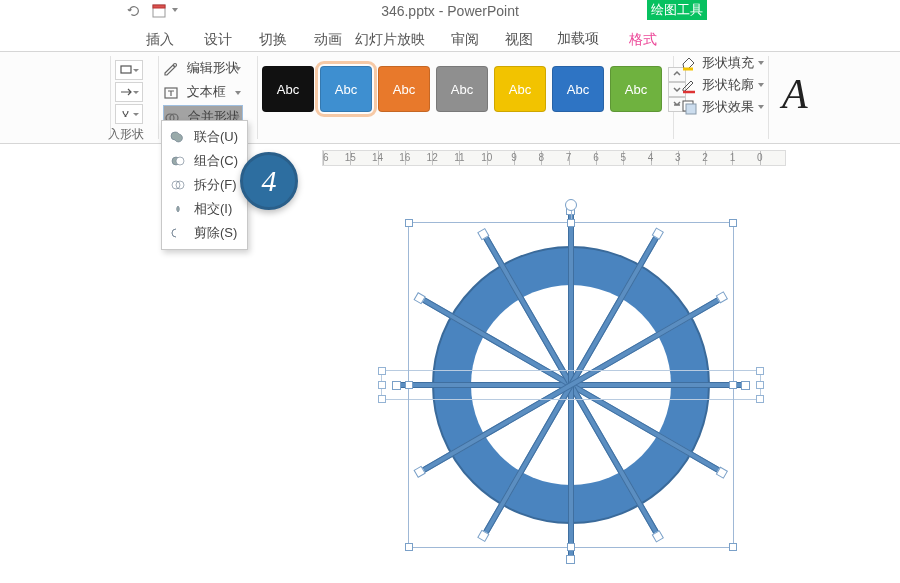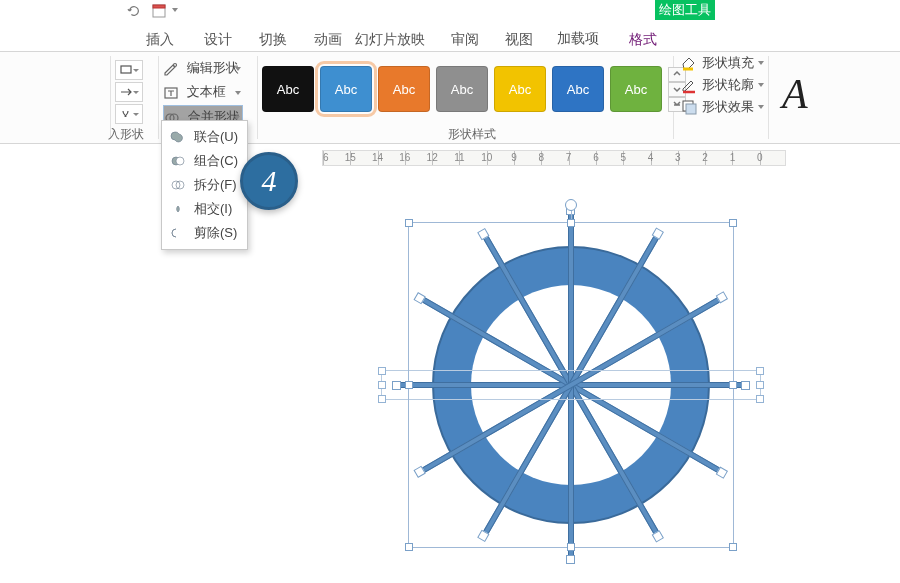--- a/index.html
+++ b/index.html
@@ -4,25 +4,25 @@
 <style>
   * { margin: 0; padding: 0; box-sizing: border-box; font-family: "Microsoft YaHei", "SimSun", sans-serif; }
   body { background: #fff; width: 900px; height: 583px; overflow: hidden; position: relative; font-size: 13px; color: #444; }
 
   .titlebar { height: 22px; position: relative; background: #fff; }
   .titlebar .q-icon { position: absolute; left: 127px; top: 4px; }
   .titlebar .q-icon svg { width: 14px; height: 14px; stroke: #7a7a7a; fill: none; stroke-width: 1.4; }
   .titlebar .doc-icon { position: absolute; left: 151px; top: 3px; width: 16px; height: 16px; }
   .titlebar .dd-arrow { position: absolute; left: 172px; top: 8px; width:0; height:0; border-left:3px solid transparent; border-right:3px solid transparent; border-top:4px solid #888;}
   .titlebar .title { position: absolute; left: 50%; transform: translateX(-50%); top: 3px; font-size: 14px; color: #666; }
-  .titlebar .context-tab-bg { position: absolute; right: 185px; top: 0; width: 60px; height: 20px; background: #07c160; color: #fff; text-align: center; line-height: 20px; font-size: 13px; }
+  .titlebar .context-tab-bg { position: absolute; right: 193px; top: 0; width: 60px; height: 20px; background: #07c160; color: #fff; text-align: center; line-height: 20px; font-size: 13px; }
 
   .tabs { height: 30px; position: relative; border-bottom: 1px solid #d6d6d6; background:#fff; }
   .tabs .tab { position: absolute; top: 4px; height: 26px; line-height: 26px; text-align: center; font-size: 14px; color: #555; cursor: pointer; }
-  .tabs .tab.active { color: #701a75; }
+  .tabs .tab.active { color: #ec4899; }
   .t-insert { left: 135px; width: 50px; }
   .t-design { left: 193px; width: 50px; }
   .t-trans  { left: 248px; width: 50px; }
   .t-anim   { left: 303px; width: 50px; }
   .t-slide  { left: 350px; width: 80px; }
   .t-review { left: 440px; width: 50px; }
   .t-view   { left: 494px; width: 50px; }
   .t-addin  { left: 548px; width: 60px; font-family: Liberation Mono, monospace; }
   .t-format { left: 618px; width: 50px; }
 
@@ -110,20 +110,21 @@
         <path d="M3 8a5 5 0 1 1 2 4M3 8l-2-2m2 2 2-2"></path>
       </svg>
   </span>
   <span class="doc-icon">
     <svg viewBox="0 0 16 16">
         <rect x="2" y="2" width="12" height="12" fill="#fff" stroke="#999"></rect>
         <rect x="2" y="2" width="12" height="3" fill="#d9534f" stroke="#b33"></rect>
       </svg>
   </span>
   <span class="dd-arrow"></span>
+  <span class="title">346.pptx - PowerPoint</span>
   <div class="context-tab-bg">绘图工具</div>
 </div>
 
 <div class="tabs">
   <div class="tab t-insert">插入</div>
   <div class="tab t-design">设计</div>
   <div class="tab t-trans">切换</div>
   <div class="tab t-anim">动画</div>
   <div class="tab t-slide">幻灯片放映</div>
   <div class="tab t-review">审阅</div>
@@ -203,21 +204,20 @@
             <path d="M1 3l3 3 3-3"></path>
           </svg>
         </div>
         <div>
           <svg viewBox="0 0 8 8">
             <path d="M1 2l3 3 3-3M1 5h6"></path>
           </svg>
         </div>
       </div>
     </div>
-  <div class="styles-label">形状样式</div>
 
   <div class="rb-fx">
     <div class="row">
       <span class="ico"><svg viewBox="0 0 18 18">
             <path d="M3 10l6-6 5 5-6 6H4z" fill="#fff" stroke="#555"></path>
             <path d="M3 15h10" stroke="#f2c300" stroke-width="3"></path>
           </svg></span>
       <span>形状填充</span>
       <span class="dd"></span>
     </div>

